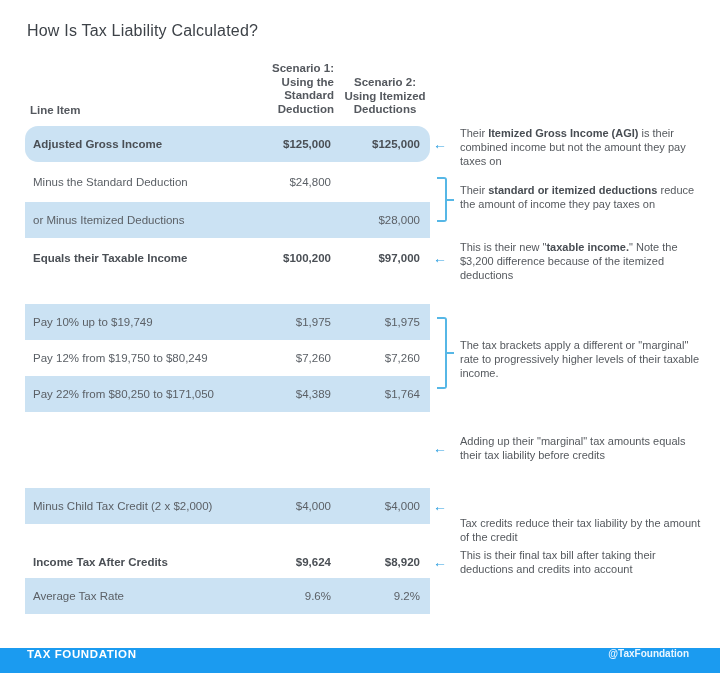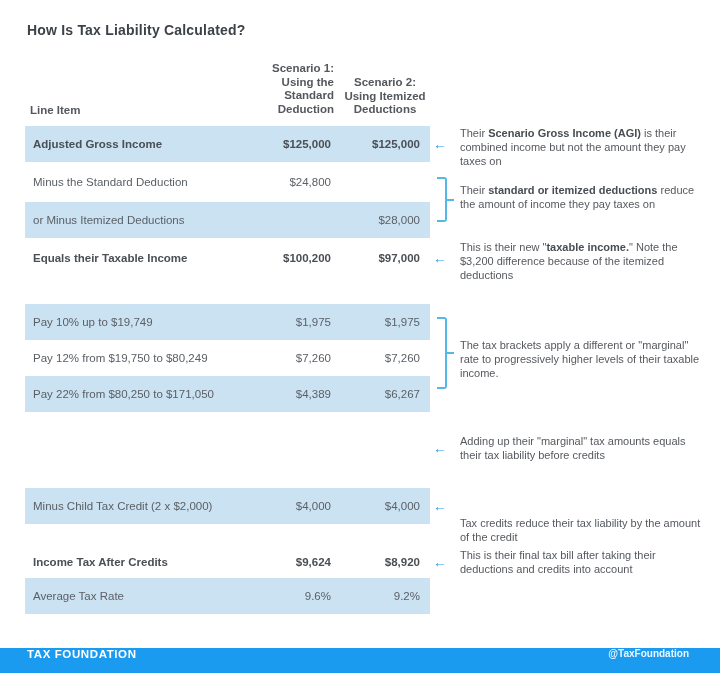--- a/index.html
+++ b/index.html
@@ -3,38 +3,38 @@
 <meta charset="utf-8">
 <style>
   * { margin:0; padding:0; box-sizing:border-box; }
   html,body { background:#ffffff; }
   body { font-family:"Liberation Sans","DejaVu Sans",sans-serif; }
   #stage {
     position:relative; width:720px; height:673px; background:#ffffff; overflow:hidden;
   }
   .title {
     position:absolute; left:27px; top:22px;
-    font-size:14px; font-weight:700; color:#3d4248; letter-spacing:0.2px;
+    font-size:16px; font-weight:400; color:#3d4248; letter-spacing:0.2px;
   }
   
   .colhead { position:absolute; font-size:11.5px; font-weight:700; color:#54585e; line-height:13.5px; }
   .ch-line-item { left:30px; top:104px; }
   .ch-s1 { left:240px; top:62px; width:94px; text-align:right; white-space:pre-line; }
   .ch-s2 { left:328px; top:76px; width:114px; text-align:center; white-space:pre-line; }
   
   .row {
     position:absolute; left:25px; width:405px; height:36px;
     display:flex; align-items:center;
     font-size:11.5px; color:#5b6066;
   }
   .row .label { flex:1; padding-left:8px; }
   .row .v1 { width:97px; text-align:right; }
   .row .v2 { width:99px; text-align:right; padding-right:10px; }
   .row.hl { background:#cbe2f3; }
-  .row.em { font-weight:700; color:#4a4f55; }
+  .row.em { font-weight:700; color:#4a4f55;border-radius:13px; }
   
   .ann {
     position:absolute; left:460px; width:246px;
     font-size:11px; line-height:14px; color:#55595e;
   }
   .ann b { color:#484d53; }
   .arrow {
     position:absolute; left:433px; width:20px;
     color:#2d9fe0; font-size:14px; font-weight:700; line-height:14px;
   }
@@ -97,21 +97,21 @@
     <span class="v2">$1,975</span>
   </div>
   <div class="row" style="top:340px">
     <span class="label">Pay 12% from $19,750 to $80,249</span>
     <span class="v1">$7,260</span>
     <span class="v2">$7,260</span>
   </div>
   <div class="row hl" style="top:376px">
     <span class="label">Pay 22% from $80,250 to $171,050</span>
     <span class="v1">$4,389</span>
-    <span class="v2">$6,267</span>
+    <span class="v2">$1,764</span>
   </div>
   <div class="row hl" style="top:488px">
     <span class="label">Minus Child Tax Credit (2 x $2,000)</span>
     <span class="v1">$4,000</span>
     <span class="v2">$4,000</span>
   </div>
   <div class="row em" style="top:544px">
     <span class="label">Income Tax After Credits</span>
     <span class="v1">$9,624</span>
     <span class="v2">$8,920</span>
@@ -125,21 +125,21 @@
   <span class="arrow" style="top:137px">←</span>
   <span class="arrow" style="top:251px">←</span>
   <span class="arrow" style="top:441px">←</span>
   <span class="arrow" style="top:499px">←</span>
   <span class="arrow" style="top:555px">←</span>
 
   <div class="bracket" style="top:177px;height:45px"></div>
   <div class="bracket" style="top:317px;height:72px"></div>
 
   <div class="ann" style="top:126px">
-    <span>Their </span><b>Scenario Gross Income (AGI)</b><span> is their combined income but not the amount they pay taxes on</span>
+    <span>Their </span><b>Itemized Gross Income (AGI)</b><span> is their combined income but not the amount they pay taxes on</span>
   </div>
   <div class="ann" style="top:183px">
     <span>Their </span><b>standard or itemized deductions</b><span> reduce the amount of income they pay taxes on</span>
   </div>
   <div class="ann" style="top:240px">
     <span>This is their new "</span><b>taxable income.</b><span>" Note the $3,200 difference because of the itemized deductions</span>
   </div>
   <div class="ann" style="top:338px">
     <span>The tax brackets apply a different or "marginal" rate to progressively higher levels of their taxable income.</span><b></b><span></span>
   </div>

